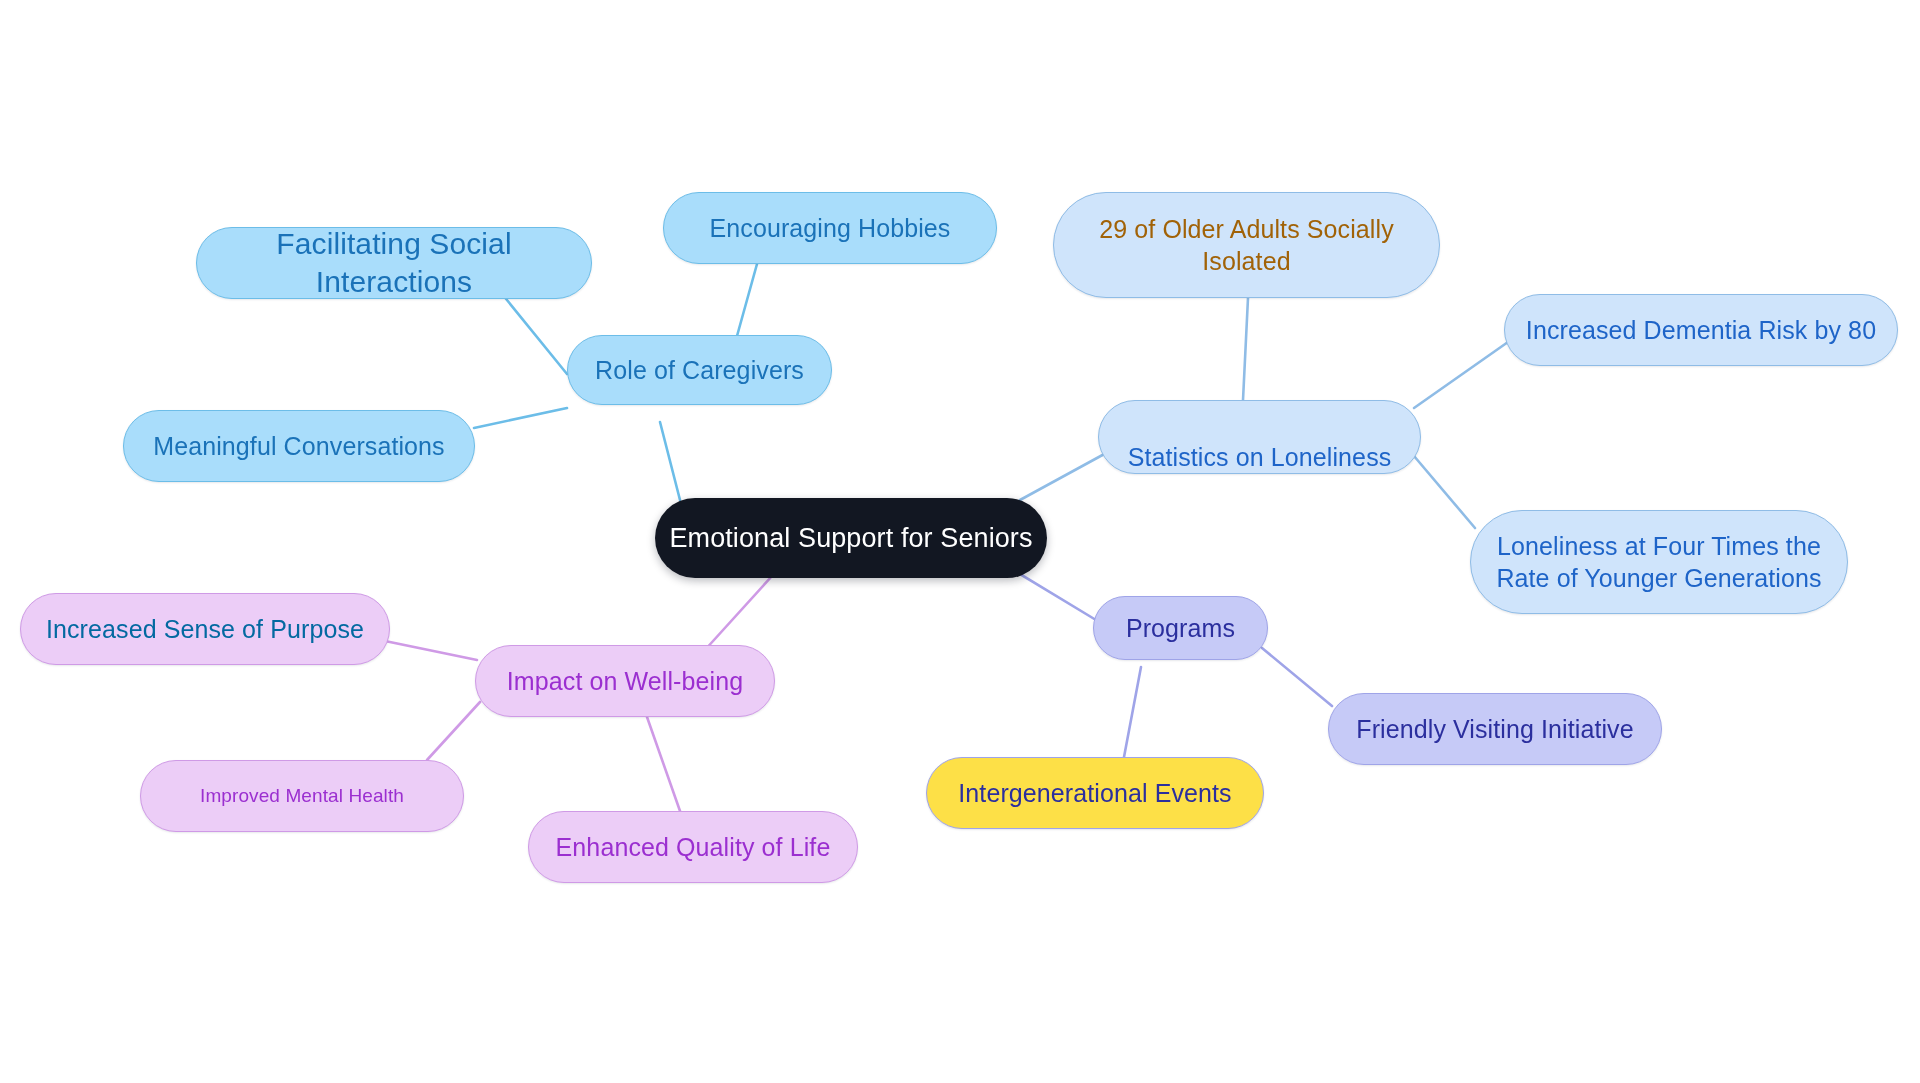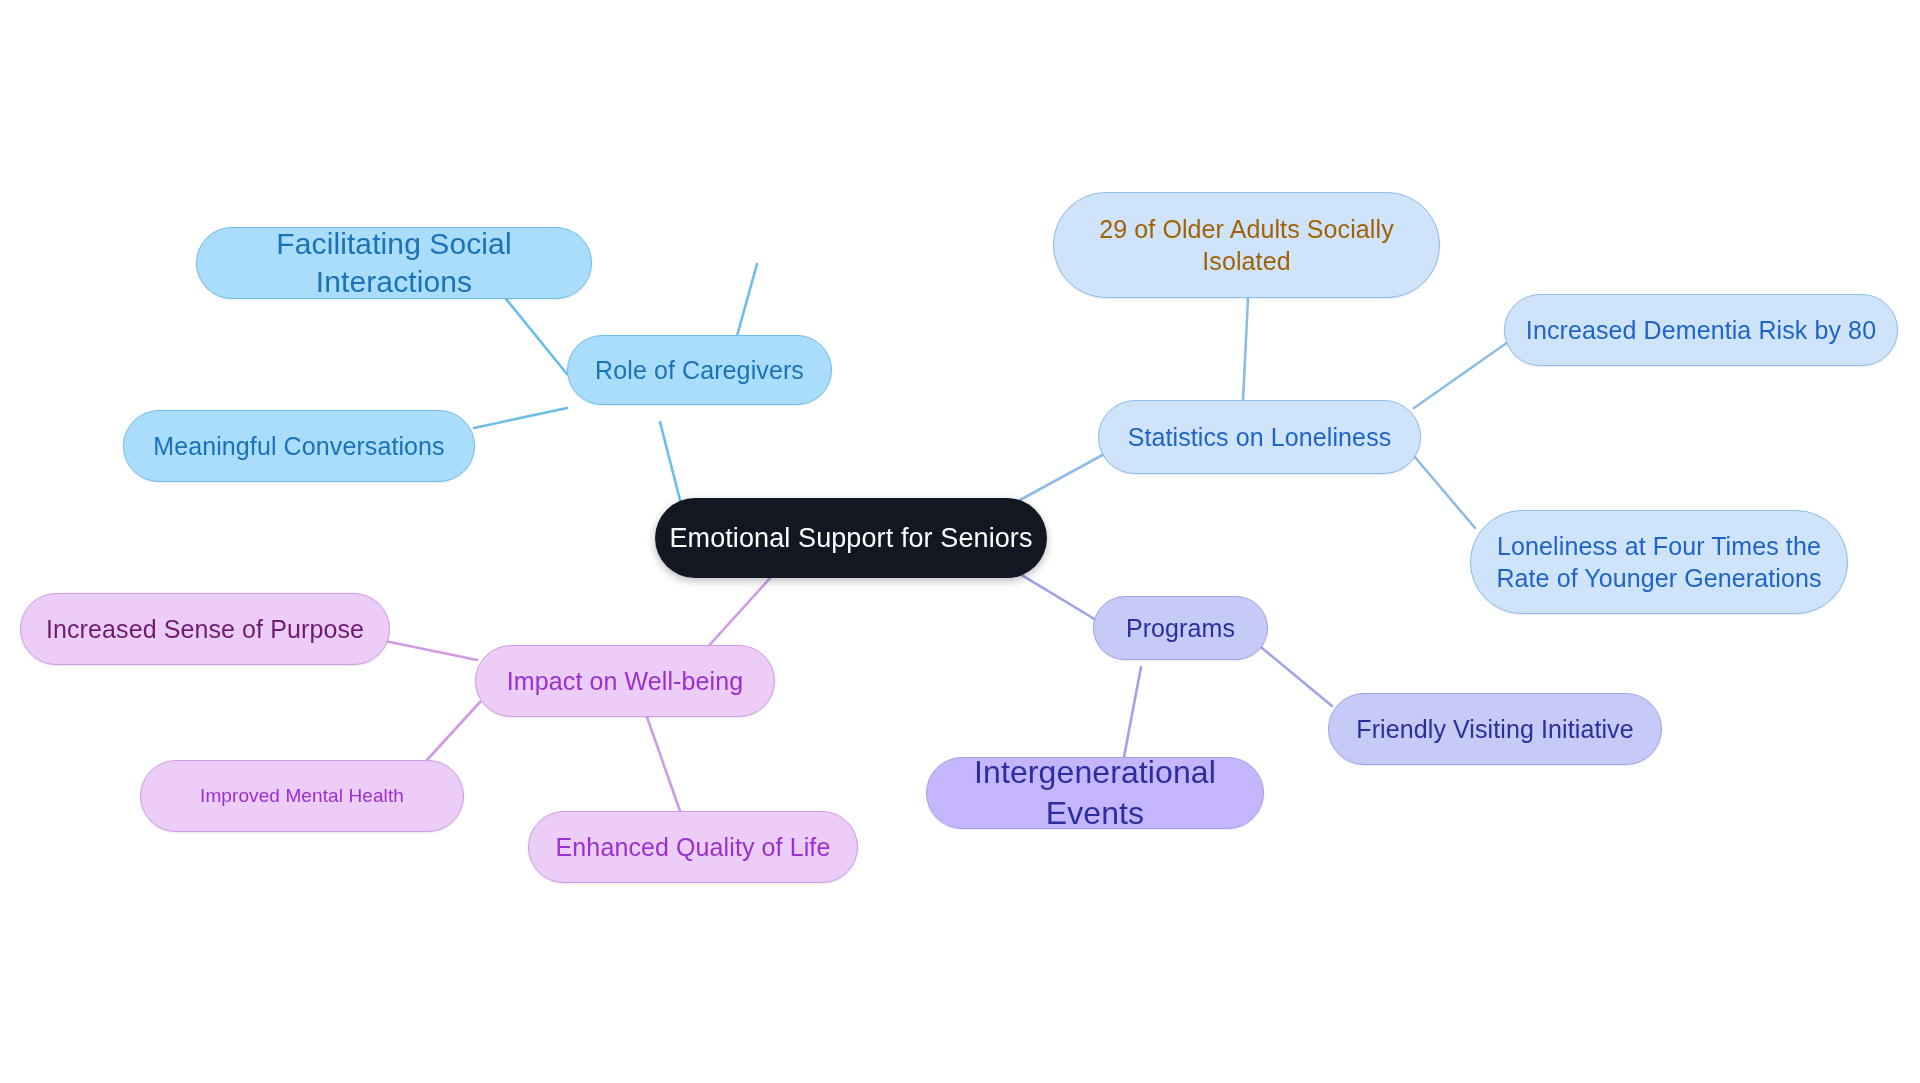--- a/index.html
+++ b/index.html
@@ -68,28 +68,29 @@
       <line x1="1262" y1="648" x2="1332" y2="706" stroke="#9fa4e8" stroke-width="2.6" stroke-linecap="round"></line>
       <line x1="772" y1="576" x2="704" y2="651" stroke="#cf9ae6" stroke-width="2.6" stroke-linecap="round"></line>
       <line x1="477" y1="660" x2="385" y2="641" stroke="#cf9ae6" stroke-width="2.6" stroke-linecap="round"></line>
       <line x1="480" y1="702" x2="427" y2="760" stroke="#cf9ae6" stroke-width="2.6" stroke-linecap="round"></line>
       <line x1="647" y1="717" x2="680" y2="811" stroke="#cf9ae6" stroke-width="2.6" stroke-linecap="round"></line>
     </svg>
   <div id="node-layer">
       <div class="node root" style="left: 655px; top: 498px; width: 392px; height: 80px; background: rgb(18, 23, 34); border-color: rgb(18, 23, 34); color: rgb(255, 255, 255); font-size: 27px;"><span>Emotional Support for Seniors</span></div>
       <div class="node" style="left: 567px; top: 335px; width: 265px; height: 70px; background: rgb(169, 221, 251); border-color: rgb(108, 189, 232); color: rgb(26, 114, 184); font-size: 25px;"><span>Role of Caregivers</span></div>
       <div class="node" style="left: 196px; top: 227px; width: 396px; height: 72px; background: rgb(169, 221, 251); border-color: rgb(108, 189, 232); color: rgb(26, 114, 184); font-size: 30px;"><span>Facilitating Social Interactions</span></div>
+      <div class="node" style="left: 663px; top: 192px; width: 334px; height: 72px; background: rgb(169, 221, 251); border-color: rgb(108, 189, 232); color: rgb(26, 114, 184); font-size: 25px;"><span>Encouraging Hobbies</span></div>
       <div class="node" style="left: 123px; top: 410px; width: 352px; height: 72px; background: rgb(169, 221, 251); border-color: rgb(108, 189, 232); color: rgb(26, 114, 184); font-size: 25px;"><span>Meaningful Conversations</span></div>
-      <div class="node" style="left: 1098px; top: 400px; width: 323px; height: 74px; background: rgb(207, 228, 251); border-color: rgb(143, 188, 230); color: rgb(30, 100, 200); font-size: 25px;"><span>Statistics on Loneliness</span></div>
+      <div class="node" style="left: 1098px; top: 400px; width: 323px; height: 74px; background: rgb(207, 228, 251); border-color: rgb(143, 188, 230); color: rgb(30, 100, 200); font-size: 25px; align-items: flex-end;"><span>Statistics on Loneliness</span></div>
       <div class="node" style="left: 1053px; top: 192px; width: 387px; height: 106px; background: rgb(207, 228, 251); border-color: rgb(143, 188, 230); color: #a16207; font-size: 25px;"><span>29 of Older Adults Socially
 Isolated</span></div>
       <div class="node" style="left: 1504px; top: 294px; width: 394px; height: 72px; background: rgb(207, 228, 251); border-color: rgb(143, 188, 230); color: rgb(30, 100, 200); font-size: 25px;"><span>Increased Dementia Risk by 80</span></div>
       <div class="node" style="left: 1470px; top: 510px; width: 378px; height: 104px; background: rgb(207, 228, 251); border-color: rgb(143, 188, 230); color: rgb(30, 100, 200); font-size: 25px;"><span>Loneliness at Four Times the
 Rate of Younger Generations</span></div>
       <div class="node" style="left: 1093px; top: 596px; width: 175px; height: 64px; background: rgb(198, 202, 247); border-color: rgb(159, 164, 232); color: rgb(43, 47, 158); font-size: 25px;"><span>Programs</span></div>
-      <div class="node" style="left: 926px; top: 757px; width: 338px; height: 72px; background: #c4b5fd; border-color: rgb(159, 164, 232); color: rgb(43, 47, 158); font-size: 32px;"><span>Intergenerational Events</span></div>
+      <div class="node" style="left: 926px; top: 757px; width: 338px; height: 72px; background: #fde047; border-color: rgb(159, 164, 232); color: rgb(43, 47, 158); font-size: 25px; text-align: right;"><span>Intergenerational Events</span></div>
       <div class="node" style="left: 1328px; top: 693px; width: 334px; height: 72px; background: rgb(198, 202, 247); border-color: rgb(159, 164, 232); color: rgb(43, 47, 158); font-size: 25px;"><span>Friendly Visiting Initiative</span></div>
       <div class="node" style="left: 475px; top: 645px; width: 300px; height: 72px; background: rgb(236, 205, 247); border-color: rgb(207, 154, 230); color: rgb(155, 47, 208); font-size: 25px;"><span>Impact on Well-being</span></div>
-      <div class="node" style="left: 20px; top: 593px; width: 370px; height: 72px; background: rgb(236, 205, 247); border-color: rgb(207, 154, 230); color: #701a75; font-size: 25px;"><span>Increased Sense of Purpose</span></div>
+      <div class="node" style="left: 20px; top: 593px; width: 370px; height: 72px; background: rgb(236, 205, 247); border-color: rgb(207, 154, 230); color: #0369a1; font-size: 25px;"><span>Increased Sense of Purpose</span></div>
       <div class="node" style="left: 140px; top: 760px; width: 324px; height: 72px; background: rgb(236, 205, 247); border-color: rgb(207, 154, 230); color: rgb(155, 47, 208); font-size: 19px;"><span>Improved Mental Health</span></div>
       <div class="node" style="left: 528px; top: 811px; width: 330px; height: 72px; background: rgb(236, 205, 247); border-color: rgb(207, 154, 230); color: rgb(155, 47, 208); font-size: 25px;"><span>Enhanced Quality of Life</span></div>
     </div>
 </div>
 
 </body></html>

